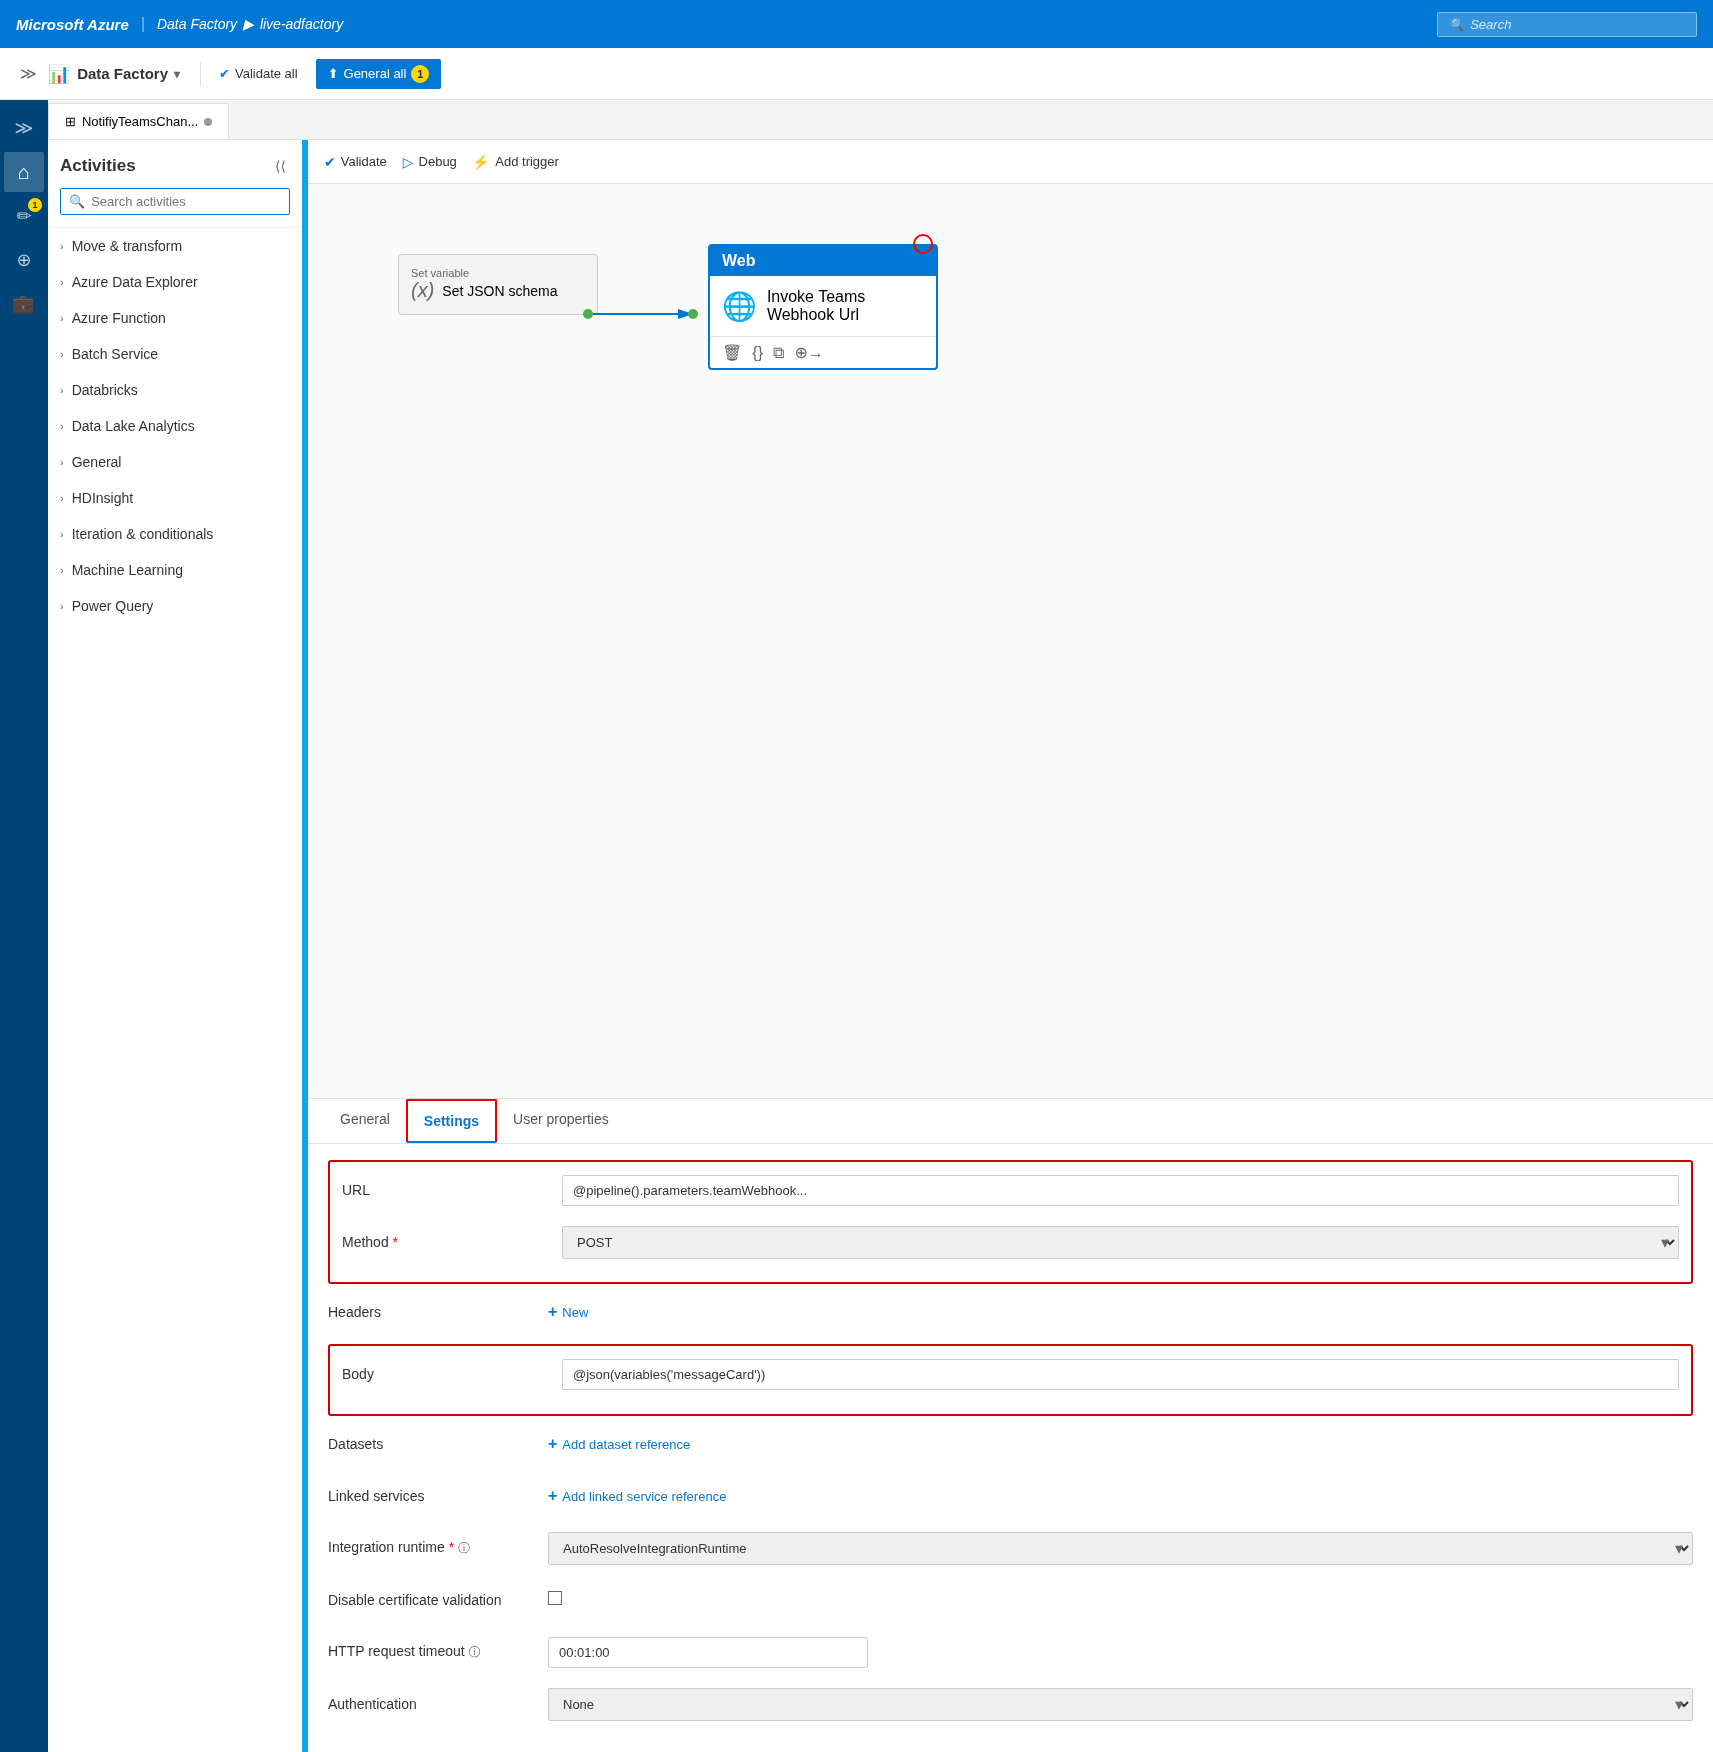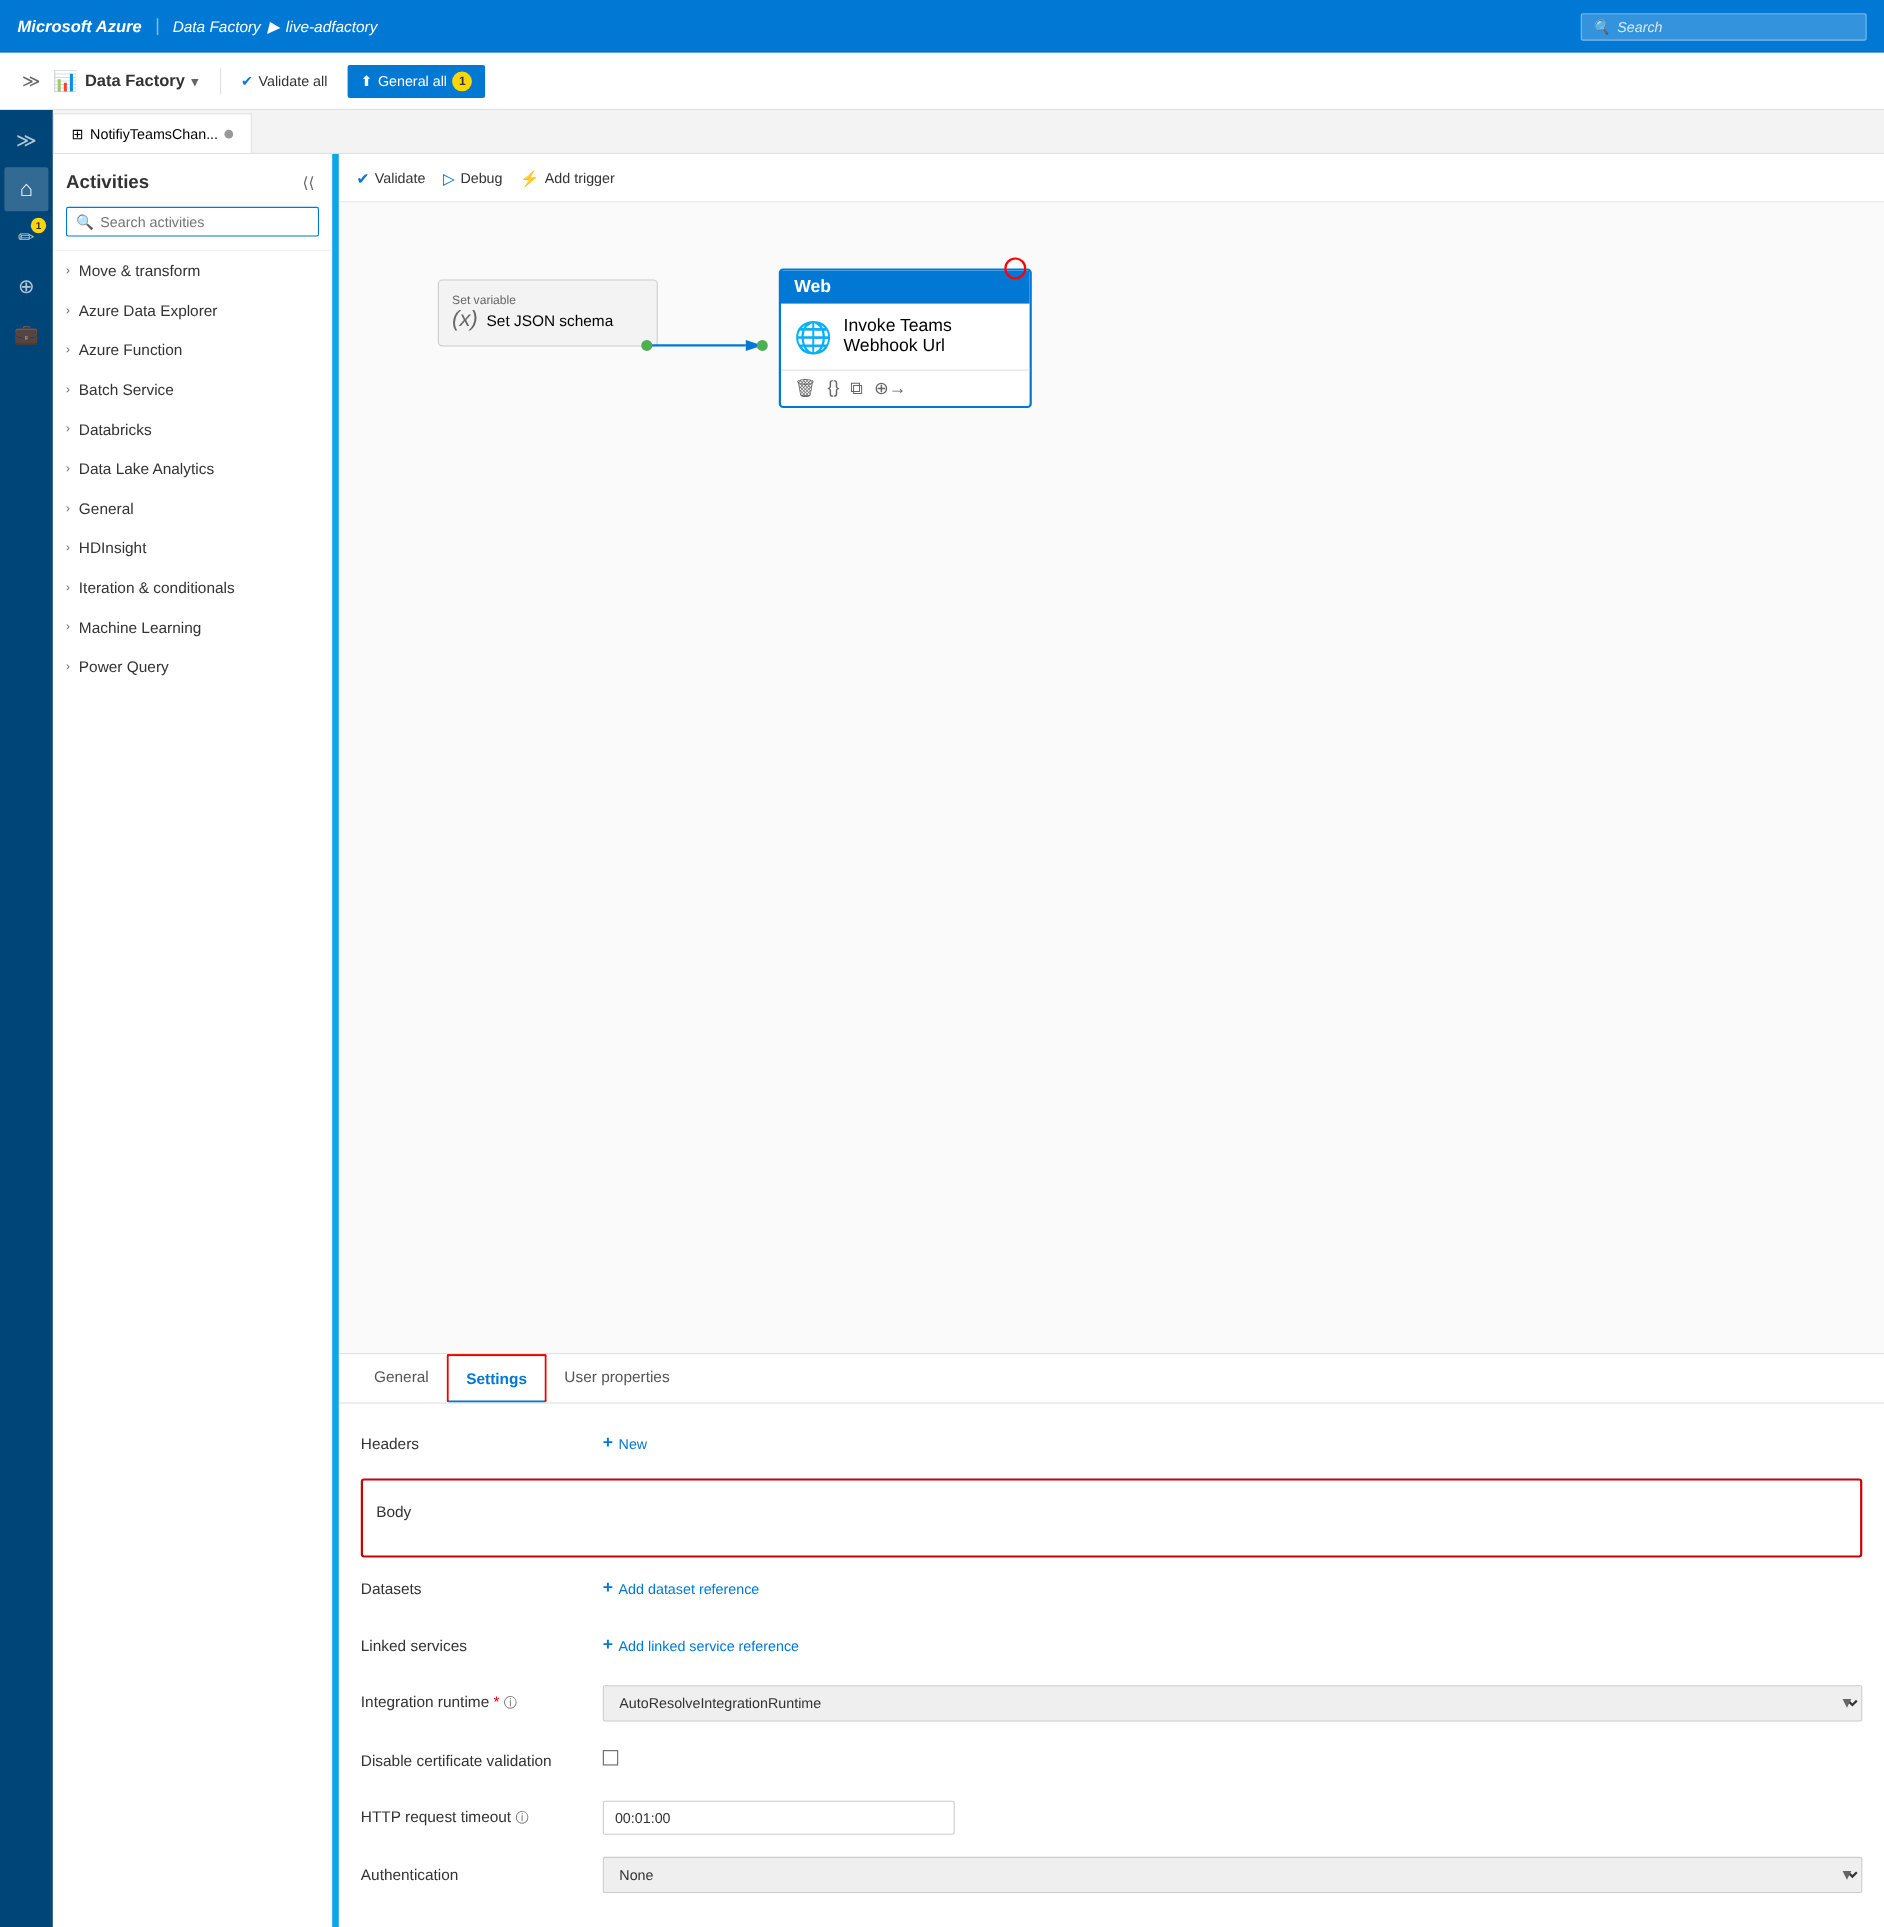--- a/index.html
+++ b/index.html
@@ -546,34 +546,59 @@
             <div class="settings-tab active">
               <span>Settings</span>
             </div>
             <div class="settings-tab">
               <span>User properties</span>
             </div>
           </div>
 
           <div class="settings-content">
 
+            <div class="red-box">
+              <div class="settings-row">
+                <div class="settings-label">URL</div>
+                <div class="settings-value">
+                  <input class="settings-input" type="text" value="@pipeline().parameters.teamWebhook..." style="">
+                </div>
+              </div>
+              <div class="settings-row">
+                <div class="settings-label">
+                  <span>Method</span>
+                  <span class="required"> *</span>
+                </div>
+                <div class="settings-value select-wrapper">
+                  <select class="settings-input">
+                    <option>POST</option>
+                    <option>GET</option>
+                    <option>PUT</option>
+                    <option>DELETE</option>
+                  </select>
+                </div>
+              </div>
+            </div>
 
             <div class="settings-row headers-row">
               <div class="settings-label">Headers</div>
               <div class="settings-value">
                 <span class="add-link">
                   <span style="font-size:16px;font-weight:700;">+</span>
                   <span>New</span>
                 </span>
               </div>
             </div>
 
             <div class="red-box">
               <div class="settings-row">
                 <div class="settings-label">Body</div>
+                <div class="settings-value">
+                  <input class="settings-input" type="text" value="@json(variables('messageCard'))" style="">
+                </div>
               </div>
             </div>
 
             <div class="settings-row">
               <div class="settings-label">Datasets</div>
               <div class="settings-value">
                 <span class="add-link">
                   <span style="font-size:16px;font-weight:700;">+</span>
                   <span>Add dataset reference</span>
                 </span>

